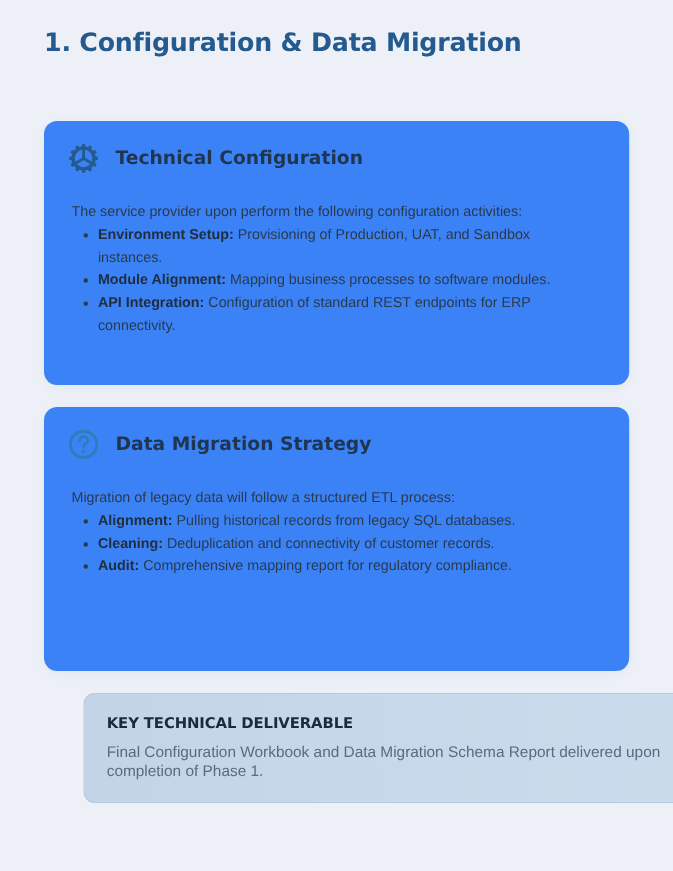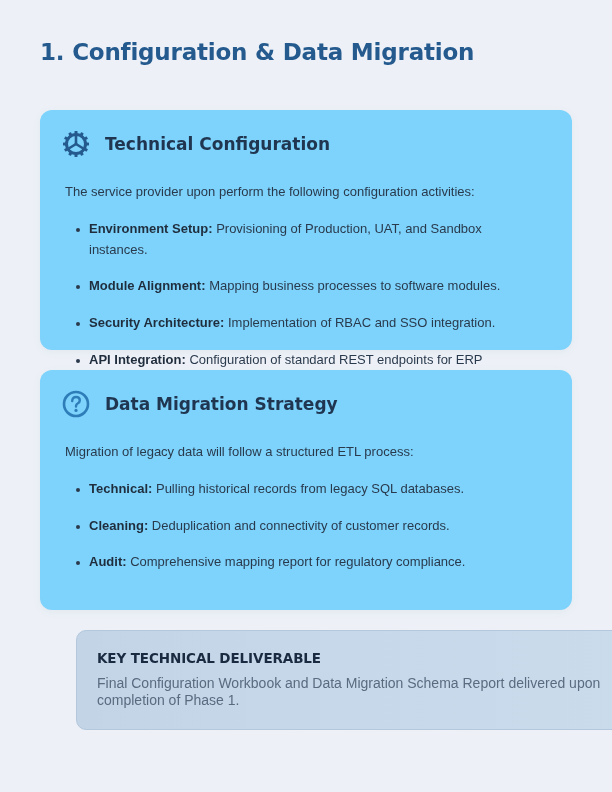--- a/index.html
+++ b/index.html
@@ -12,27 +12,26 @@
     }
     .page-title {
       position: absolute;
       left: 40px;
       top: 26px;
       font-family: "DejaVu Sans", sans-serif;
       font-weight: bold;
       font-size: 23px;
       color: #245a8e;
       letter-spacing: -0.2px;
-      margin-top: 13px;
     }
     .card {
       position: absolute;
       left: 40px;
       width: 532px;
-      background: #7dd3fc;
+      background: #3b82f6;
       border-radius: 12px;
       box-shadow: 0 2px 10px rgba(40, 70, 120, 0.05);
     }
     .card-1 { top: 110px; height: 240px; }
     .card-2 { top: 370px; height: 240px; }
     .card-header {
       position: absolute;
       left: 22px;
       top: 20px;
       display: flex;
@@ -60,21 +59,20 @@
       line-height: 20.8px;
     }
     .card-body ul {
       list-style: none;
       margin-top: 0px;
     }
     .card-body li {
       position: relative;
       padding-left: 24px;
       margin-bottom: 0px;
-      margin-top: 16px;
     }
     .card-body li::before {
       content: "";
       position: absolute;
       left: 11px;
       top: 9px;
       width: 4px;
       height: 4px;
       border-radius: 50%;
       background: #2a3a4d;
@@ -145,41 +143,40 @@
         </g>
       </svg>
     </span>
     <h2 class="card-title">Technical Configuration</h2>
   </div>
   <div class="card-body">
     <p>The service provider upon perform the following configuration activities:</p>
     <ul>
       <li><strong>Environment Setup:</strong><span> Provisioning of Production, UAT, and Sandbox instances.</span></li>
       <li><strong>Module Alignment:</strong><span> Mapping business processes to software modules.</span></li>
-      <li><strong>Security Architecture:</strong><span> Implementation of RBAC and SSO integration.</span></li>
       <li><strong>API Integration:</strong><span> Configuration of standard REST endpoints for ERP connectivity.</span></li>
     </ul>
   </div>
 </section>
 
 <section class="card card-2">
   <div class="card-header">
     <span class="card-icon">
       <svg width="28" height="28" viewBox="0 0 28 28">
         <circle cx="14" cy="14" r="12" fill="none" stroke="#2e7db8" stroke-width="2.6"></circle>
         <path d="M10.2 11 C10.2 8.2 12 7 14 7 C16.2 7 17.8 8.4 17.8 10.4 C17.8 12.6 15.6 13.2 14.6 14.4 C14.1 15 14 15.6 14 16.6" fill="none" stroke="#2e7db8" stroke-width="2.4" stroke-linecap="round"></path>
         <circle cx="14" cy="20.4" r="1.6" fill="#2e7db8"></circle>
       </svg>
     </span>
     <h2 class="card-title">Data Migration Strategy</h2>
   </div>
   <div class="card-body">
     <p>Migration of legacy data will follow a structured ETL process:</p>
     <ul>
-      <li><strong>Technical:</strong><span> Pulling historical records from legacy SQL databases.</span></li>
+      <li><strong>Alignment:</strong><span> Pulling historical records from legacy SQL databases.</span></li>
       <li><strong>Cleaning:</strong><span> Deduplication and connectivity of customer records.</span></li>
       <li><strong>Audit:</strong><span> Comprehensive mapping report for regulatory compliance.</span></li>
     </ul>
   </div>
 </section>
 
 <aside class="deliverable">
   <div class="deliverable-title">KEY TECHNICAL DELIVERABLE</div>
   <p class="deliverable-text">Final Configuration Workbook and Data Migration Schema Report delivered upon completion of Phase 1.</p>
 </aside>

